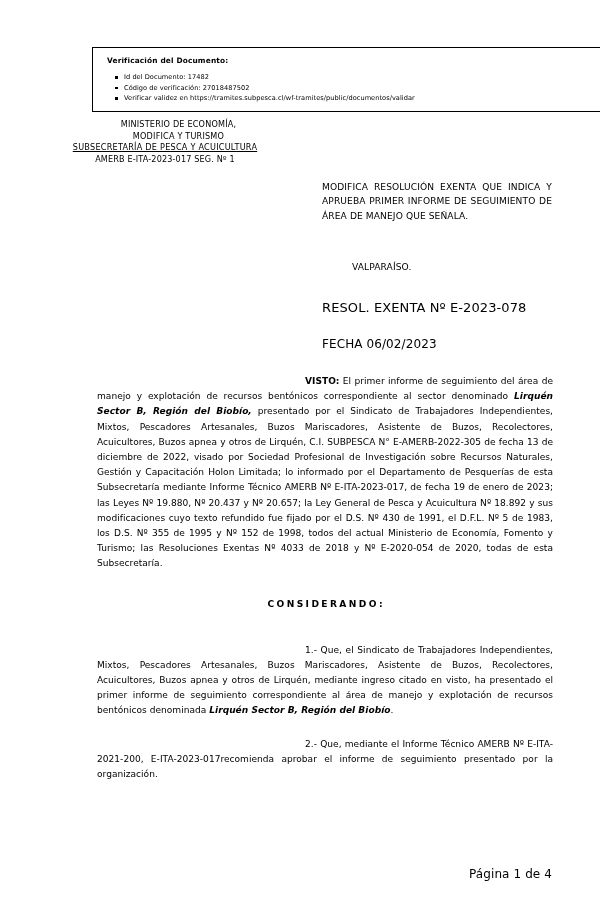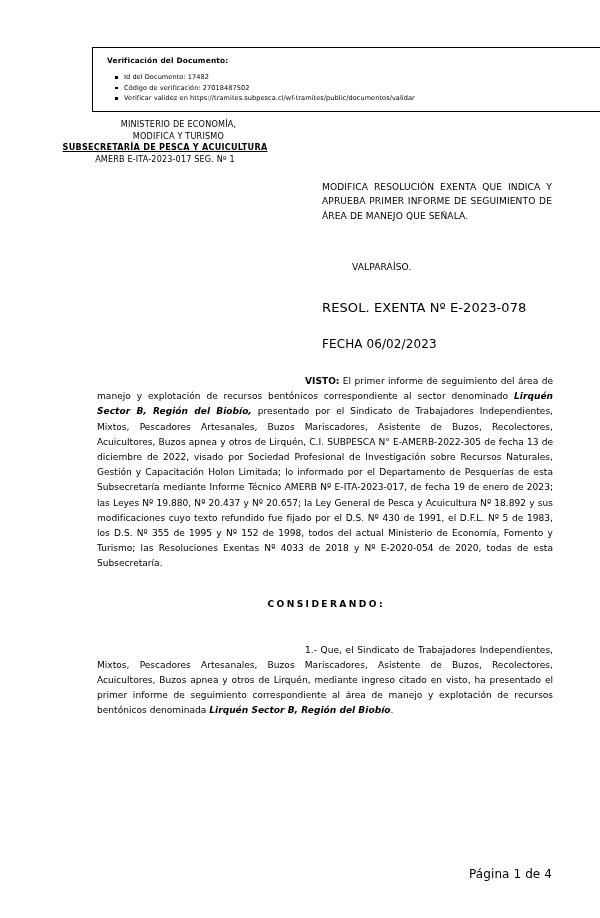--- a/index.html
+++ b/index.html
@@ -72,21 +72,21 @@
     width: 330px;
     text-align: center;
     font-size: 8.1px;
     line-height: 11.6px;
     letter-spacing: 0.2px;
   }
   .letterhead .l1,
   .letterhead .l2 { display: block; margin-left: 27px; }
   .letterhead .l3 {
     display: block;
-    font-weight: bold;
+    font-weight: normal;
     text-decoration: underline;
     letter-spacing: 0.25px;
   }
   .letterhead .l4 {
     display: block;
     letter-spacing: 0.15px;
   }
 
   
   .title-block {
@@ -205,18 +205,19 @@
   <div class="fecha-line">FECHA 06/02/2023</div>
 
   <div class="body-area">
 
     <p class="para"><span class="lead"></span><span class="kw">VISTO:</span><span> El primer informe de seguimiento del área de manejo y explotación de recursos bentónicos correspondiente al sector denominado </span><span class="it">Lirquén Sector B, Región del Biobío,</span><span> presentado por el Sindicato de Trabajadores Independientes, Mixtos, Pescadores Artesanales, Buzos Mariscadores, Asistente de Buzos, Recolectores, Acuicultores, Buzos apnea y otros de Lirquén, C.I. SUBPESCA N° E-AMERB-2022-305 de fecha 13 de diciembre de 2022, visado por Sociedad Profesional de Investigación sobre Recursos Naturales, Gestión y Capacitación Holon Limitada; lo informado por el Departamento de Pesquerías de esta Subsecretaría mediante Informe Técnico AMERB Nº E-ITA-2023-017, de fecha 19 de enero de 2023; las Leyes Nº 19.880, Nº 20.437 y Nº 20.657; la Ley General de Pesca y Acuicultura Nº 18.892 y sus modificaciones cuyo texto refundido fue fijado por el D.S. Nº 430 de 1991, el D.F.L. Nº 5 de 1983, los D.S. Nº 355 de 1995 y Nº 152 de 1998, todos del actual Ministerio de Economía, Fomento y Turismo; las Resoluciones Exentas Nº 4033 de 2018 y Nº E-2020-054 de 2020, todas de esta Subsecretaría.</span></p>
 
     <p class="considerando">CONSIDERANDO:</p>
 
     <p class="para gap-1"><span class="num-lead"></span><span>1.- </span><span>Que, el Sindicato de Trabajadores Independientes, Mixtos, Pescadores Artesanales, Buzos Mariscadores, Asistente de Buzos, Recolectores, Acuicultores, Buzos apnea y otros de Lirquén, mediante ingreso citado en visto, ha presentado el primer informe de seguimiento correspondiente al área de manejo y explotación de recursos bentónicos denominada </span><span class="it">Lirquén Sector B, Región del Biobío</span><span>.</span></p>
 
+    <p class="para gap-2"><span class="num-lead-2"></span><span>2.- </span><span>Que, mediante el Informe Técnico AMERB Nº E-ITA-2021-200, E-ITA-2023-017recomienda aprobar el informe de seguimiento presentado por la organización.</span></p>
 
   </div>
 
   <div class="footer">Página 1 de 4</div>
 
 </div>
 
 </body></html>

